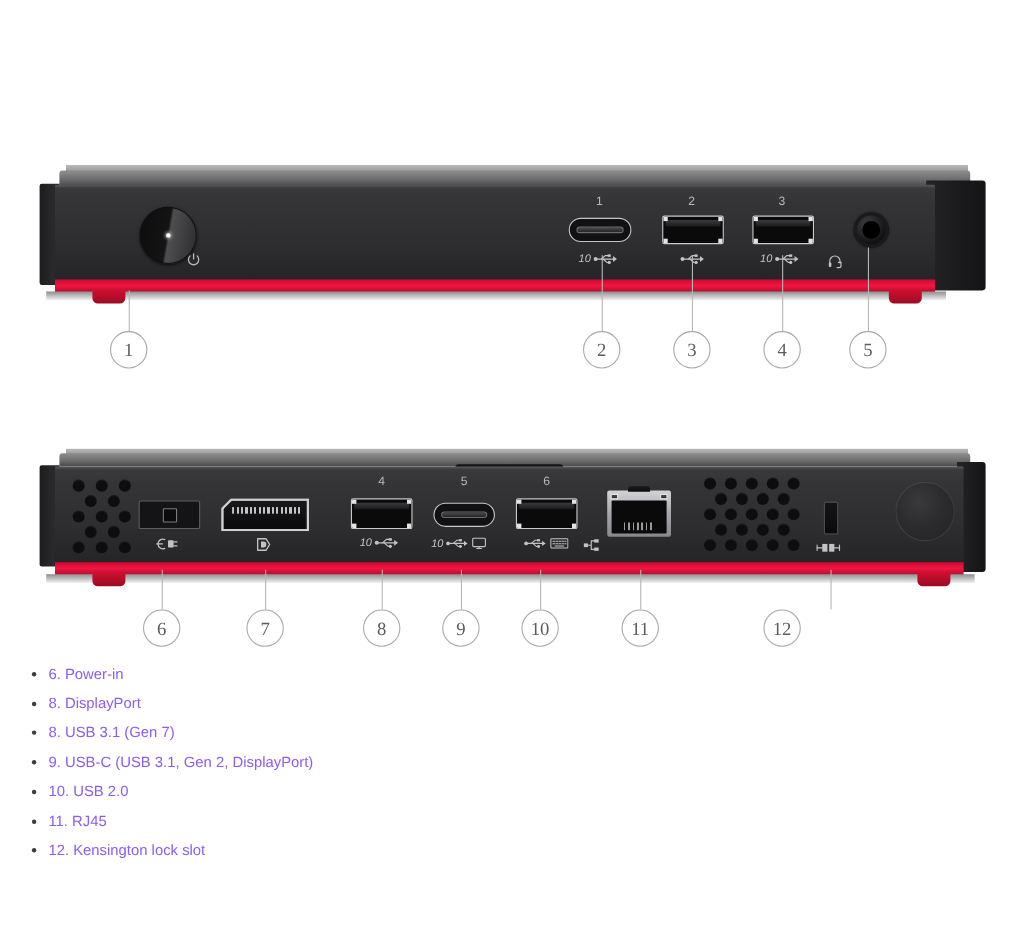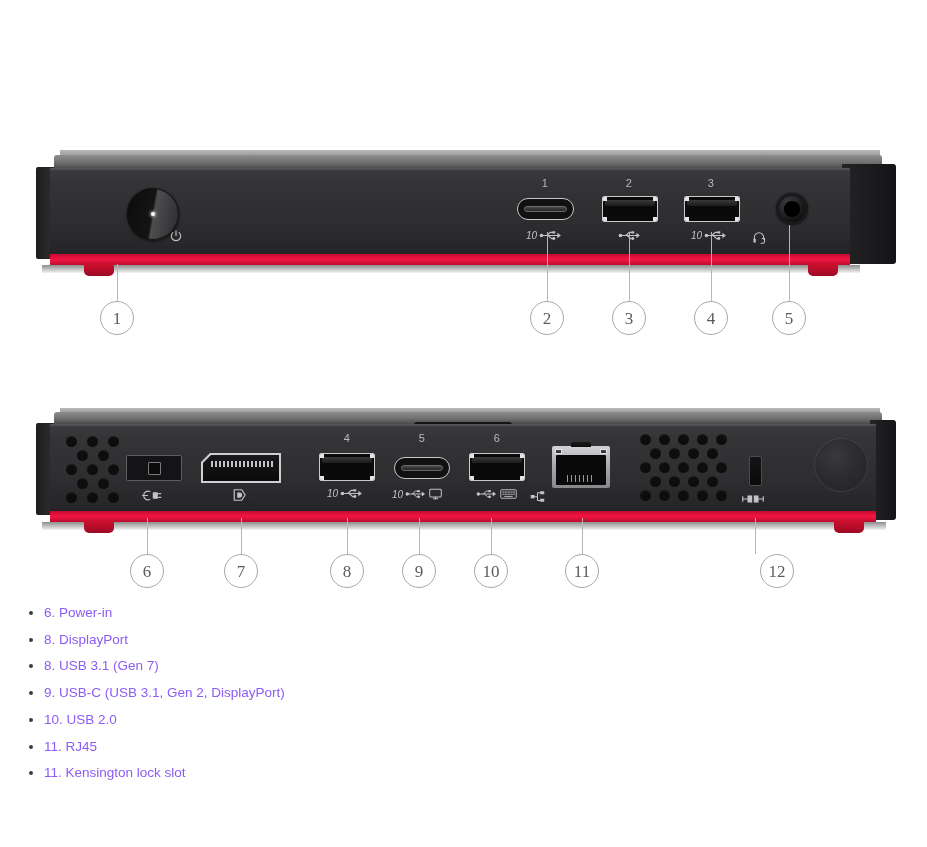--- a/index.html
+++ b/index.html
@@ -605,27 +605,27 @@
   <div class="leader" style="left:419px; top:518px; height:36px;"></div>
   <div class="callout" style="left:402px; top:554px;">9</div>
 
   <div class="leader" style="left:491px; top:518px; height:36px;"></div>
   <div class="callout" style="left:474px; top:554px;">10</div>
 
   <div class="leader" style="left:582px; top:518px; height:36px;"></div>
   <div class="callout" style="left:565px; top:554px;">11</div>
 
   <div class="leader" style="left:755px; top:518px; height:36px;"></div>
-  <div class="callout" style="left:760px; top:554px;">12</div>
+  <div class="callout" style="left:694px; top:554px;">12</div>
 
   <div id="legend">
     <ul>
       <li>6. Power-in</li>
       <li>8. DisplayPort</li>
       <li>8. USB 3.1 (Gen 7)</li>
       <li>9. USB-C (USB 3.1, Gen 2, DisplayPort)</li>
       <li>10. USB 2.0</li>
       <li>11. RJ45</li>
-      <li>11. Kensington lock slot</li>
+      <li>12. Kensington lock slot</li>
     </ul>
   </div>
 
 </div>
 
 </body></html>

